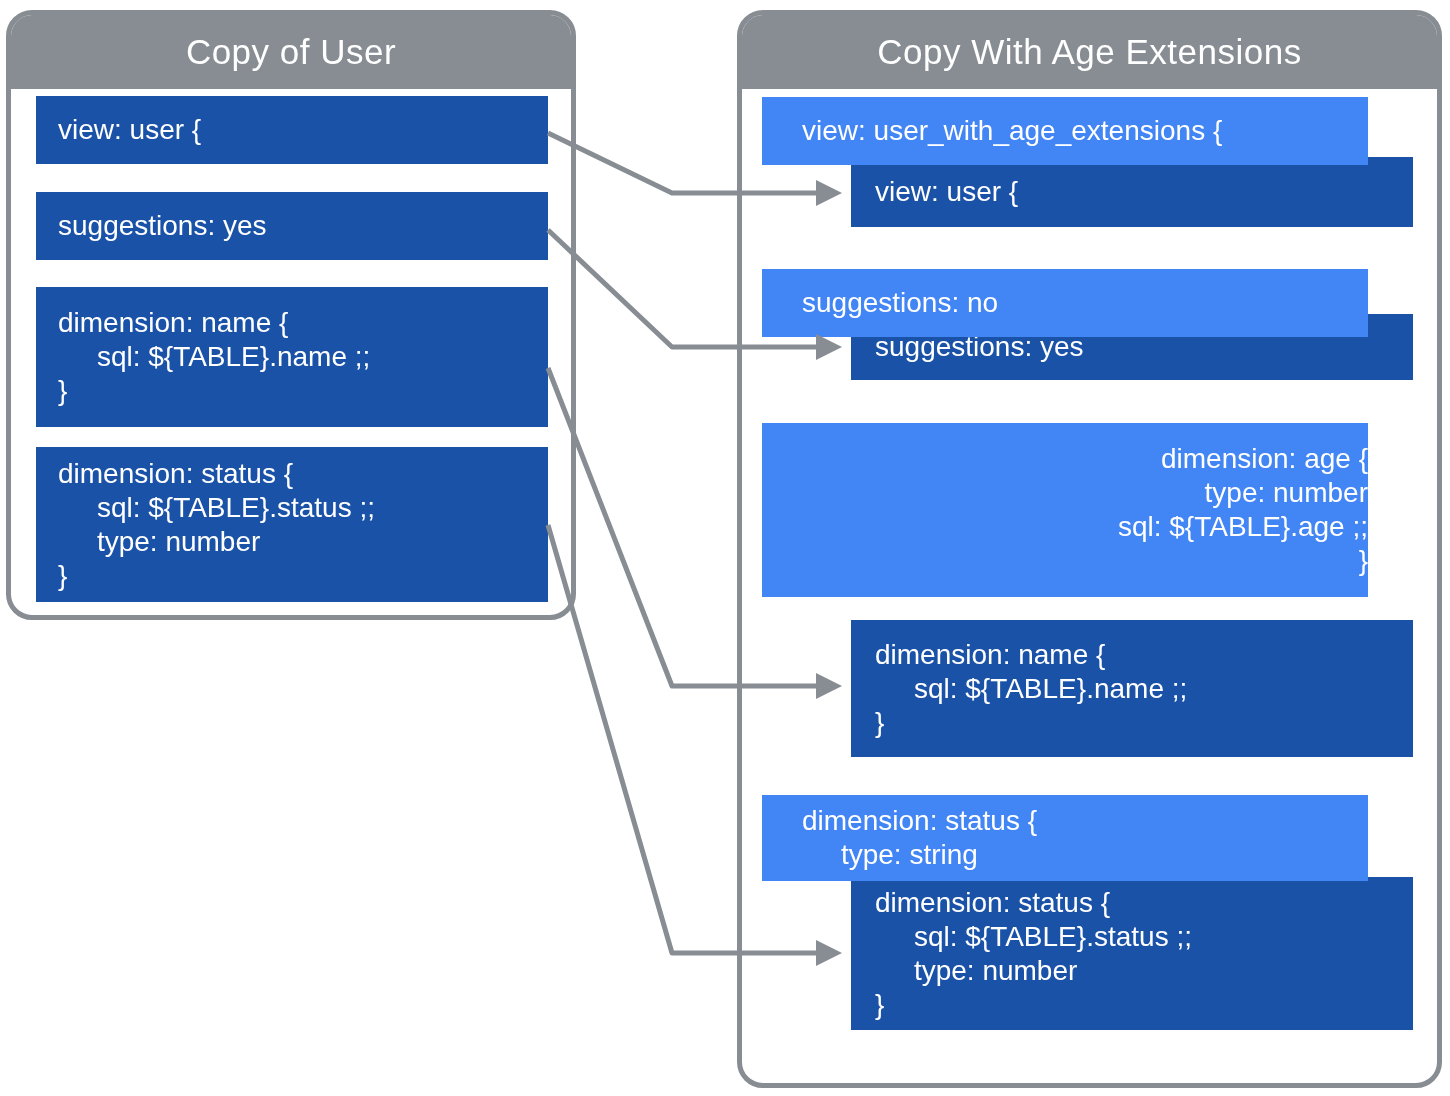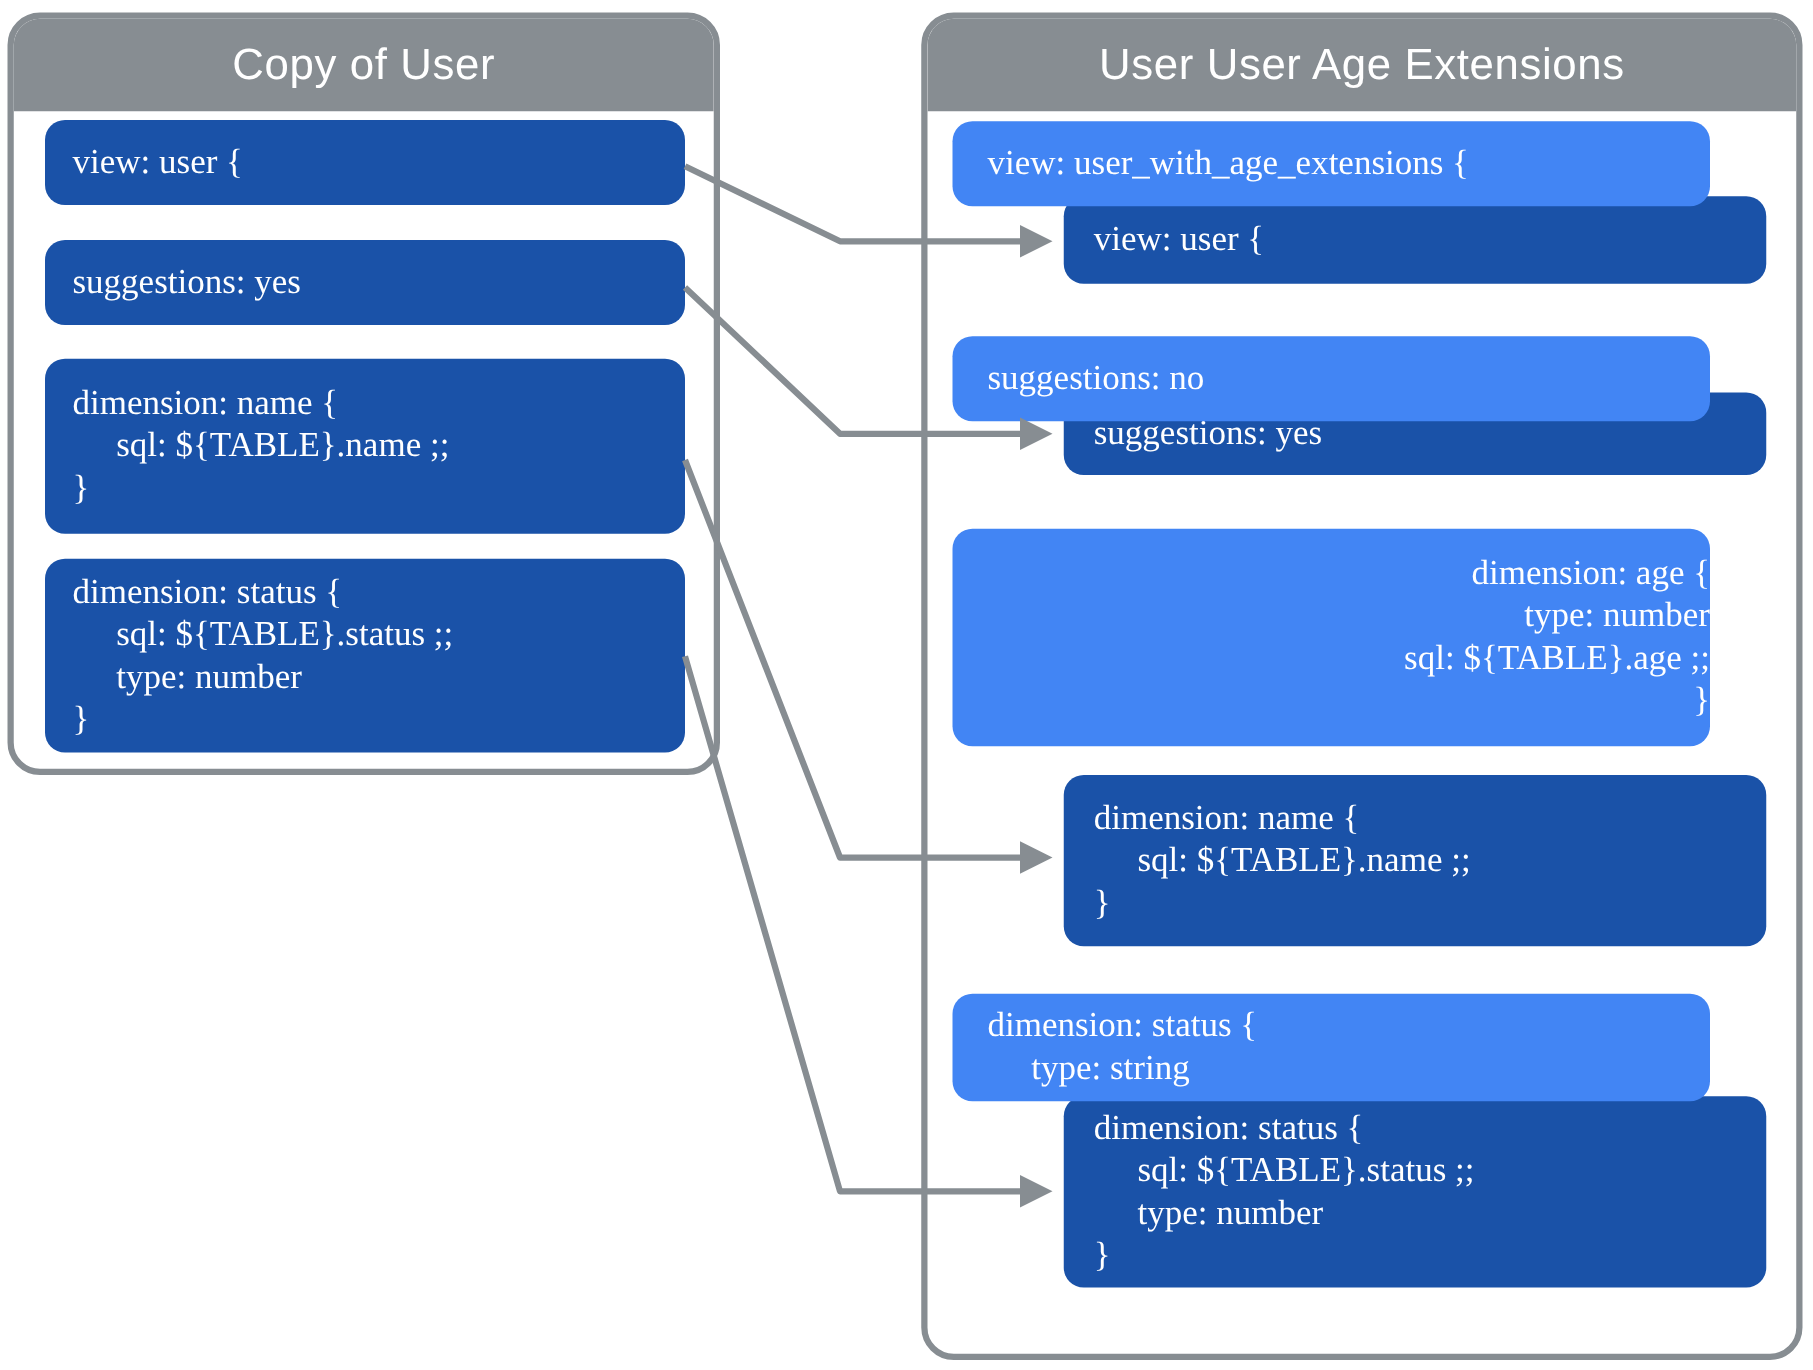--- a/index.html
+++ b/index.html
@@ -15,30 +15,30 @@
   
   .panel{position:absolute;background:#FFFFFF;border:5px solid var(--gray);
          border-radius:26px;overflow:hidden;z-index:1;box-sizing:border-box;}
   #left-panel{left:6px;top:10px;width:570px;height:610px;}
   #right-panel{left:737px;top:10px;width:705px;height:1078px;}
   .panel-header{height:74px;background:var(--gray);display:flex;align-items:center;
                 justify-content:center;}
   .panel-title{color:#FFFFFF;font-size:35px;font-weight:500;letter-spacing:.5px;}
 
   
-  .b{position:absolute;border-radius:16px;color:var(--text);
-     font-family:Liberation Serif, serif;
+  .b{position:absolute;border-radius:0;color:var(--text);
+     font-family:Liberation Sans, sans-serif;
      font-size:28px;line-height:34px;white-space:pre;
      display:flex;flex-direction:column;justify-content:center;
      box-sizing:border-box;}
   .dark{background:var(--dark-blue);z-index:2;}
   .light{background:var(--light-blue);z-index:3;}
   .lp{padding-left:22px;}        
   .rd{padding-left:24px;}        
-  .rl{padding-left:28px;}        
+  .rl{padding-left:40px;}        
 
   
   #lb1{left:36px;top:96px;width:512px;height:68px;}
   #lb2{left:36px;top:192px;width:512px;height:68px;}
   #lb3{left:36px;top:287px;width:512px;height:140px;}
   #lb4{left:36px;top:447px;width:512px;height:155px;}
 
   
   #rb1{left:762px;top:97px;width:606px;height:68px;}
   #rb2{left:851px;top:157px;width:562px;height:70px;}
@@ -61,21 +61,21 @@
 <div id="canvas">
 
   <div class="panel" id="left-panel">
     <div class="panel-header">
       <span class="panel-title">Copy of User</span>
     </div>
   </div>
 
   <div class="panel" id="right-panel">
     <div class="panel-header">
-      <span class="panel-title">User User Age Extensions</span>
+      <span class="panel-title">Copy With Age Extensions</span>
     </div>
   </div>
 
   <div class="b dark lp" id="lb1">view: user {</div>
   <div class="b dark lp" id="lb2">suggestions: yes</div>
   <div class="b dark lp" id="lb3">dimension: name {
      sql: ${TABLE}.name ;;
 }</div>
   <div class="b dark lp" id="lb4">dimension: status {
      sql: ${TABLE}.status ;;

